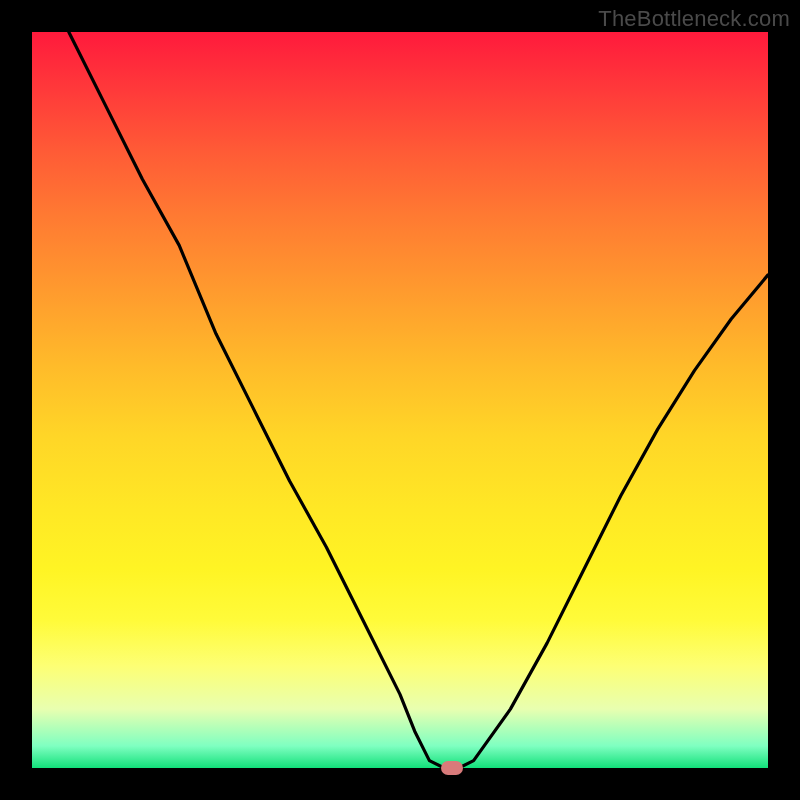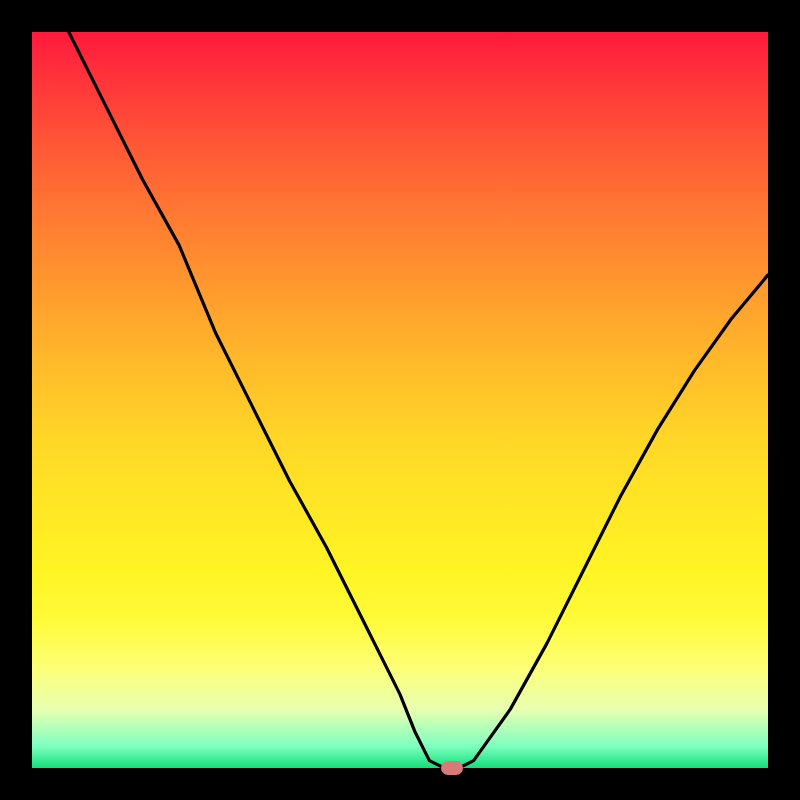--- a/index.html
+++ b/index.html
@@ -74,14 +74,15 @@
   <div class="plot-area">
 
     <svg id="curve" class="curve-svg" viewBox="0 0 736 736" preserveAspectRatio="none">
       <path id="curve-path" d="M36.8 0.0 L73.6 73.6 L110.4 147.2 L147.2 213.4 L184.0 301.8 L220.8 375.4 L257.6 449.0 L294.4 515.2 L331.2 588.8 L368.0 662.4 L382.7 699.2 L397.4 728.6 L412.2 736.0 L426.9 736.0 L441.6 728.6 L478.4 677.1 L515.2 610.9 L552.0 537.3 L588.8 463.7 L625.6 397.4 L662.4 338.6 L699.2 287.0 L736.0 242.9" fill="none" stroke="#000" stroke-width="3.2" stroke-linejoin="round" stroke-linecap="round"></path>
     </svg>
 
     <div id="marker" class="marker" style="left: 419.52px; top: 736px; background: rgb(216, 122, 122);"></div>
 
   </div>
 
+  <div class="watermark">TheBottleneck.com</div>
 
 </div>
 
 </body></html>

